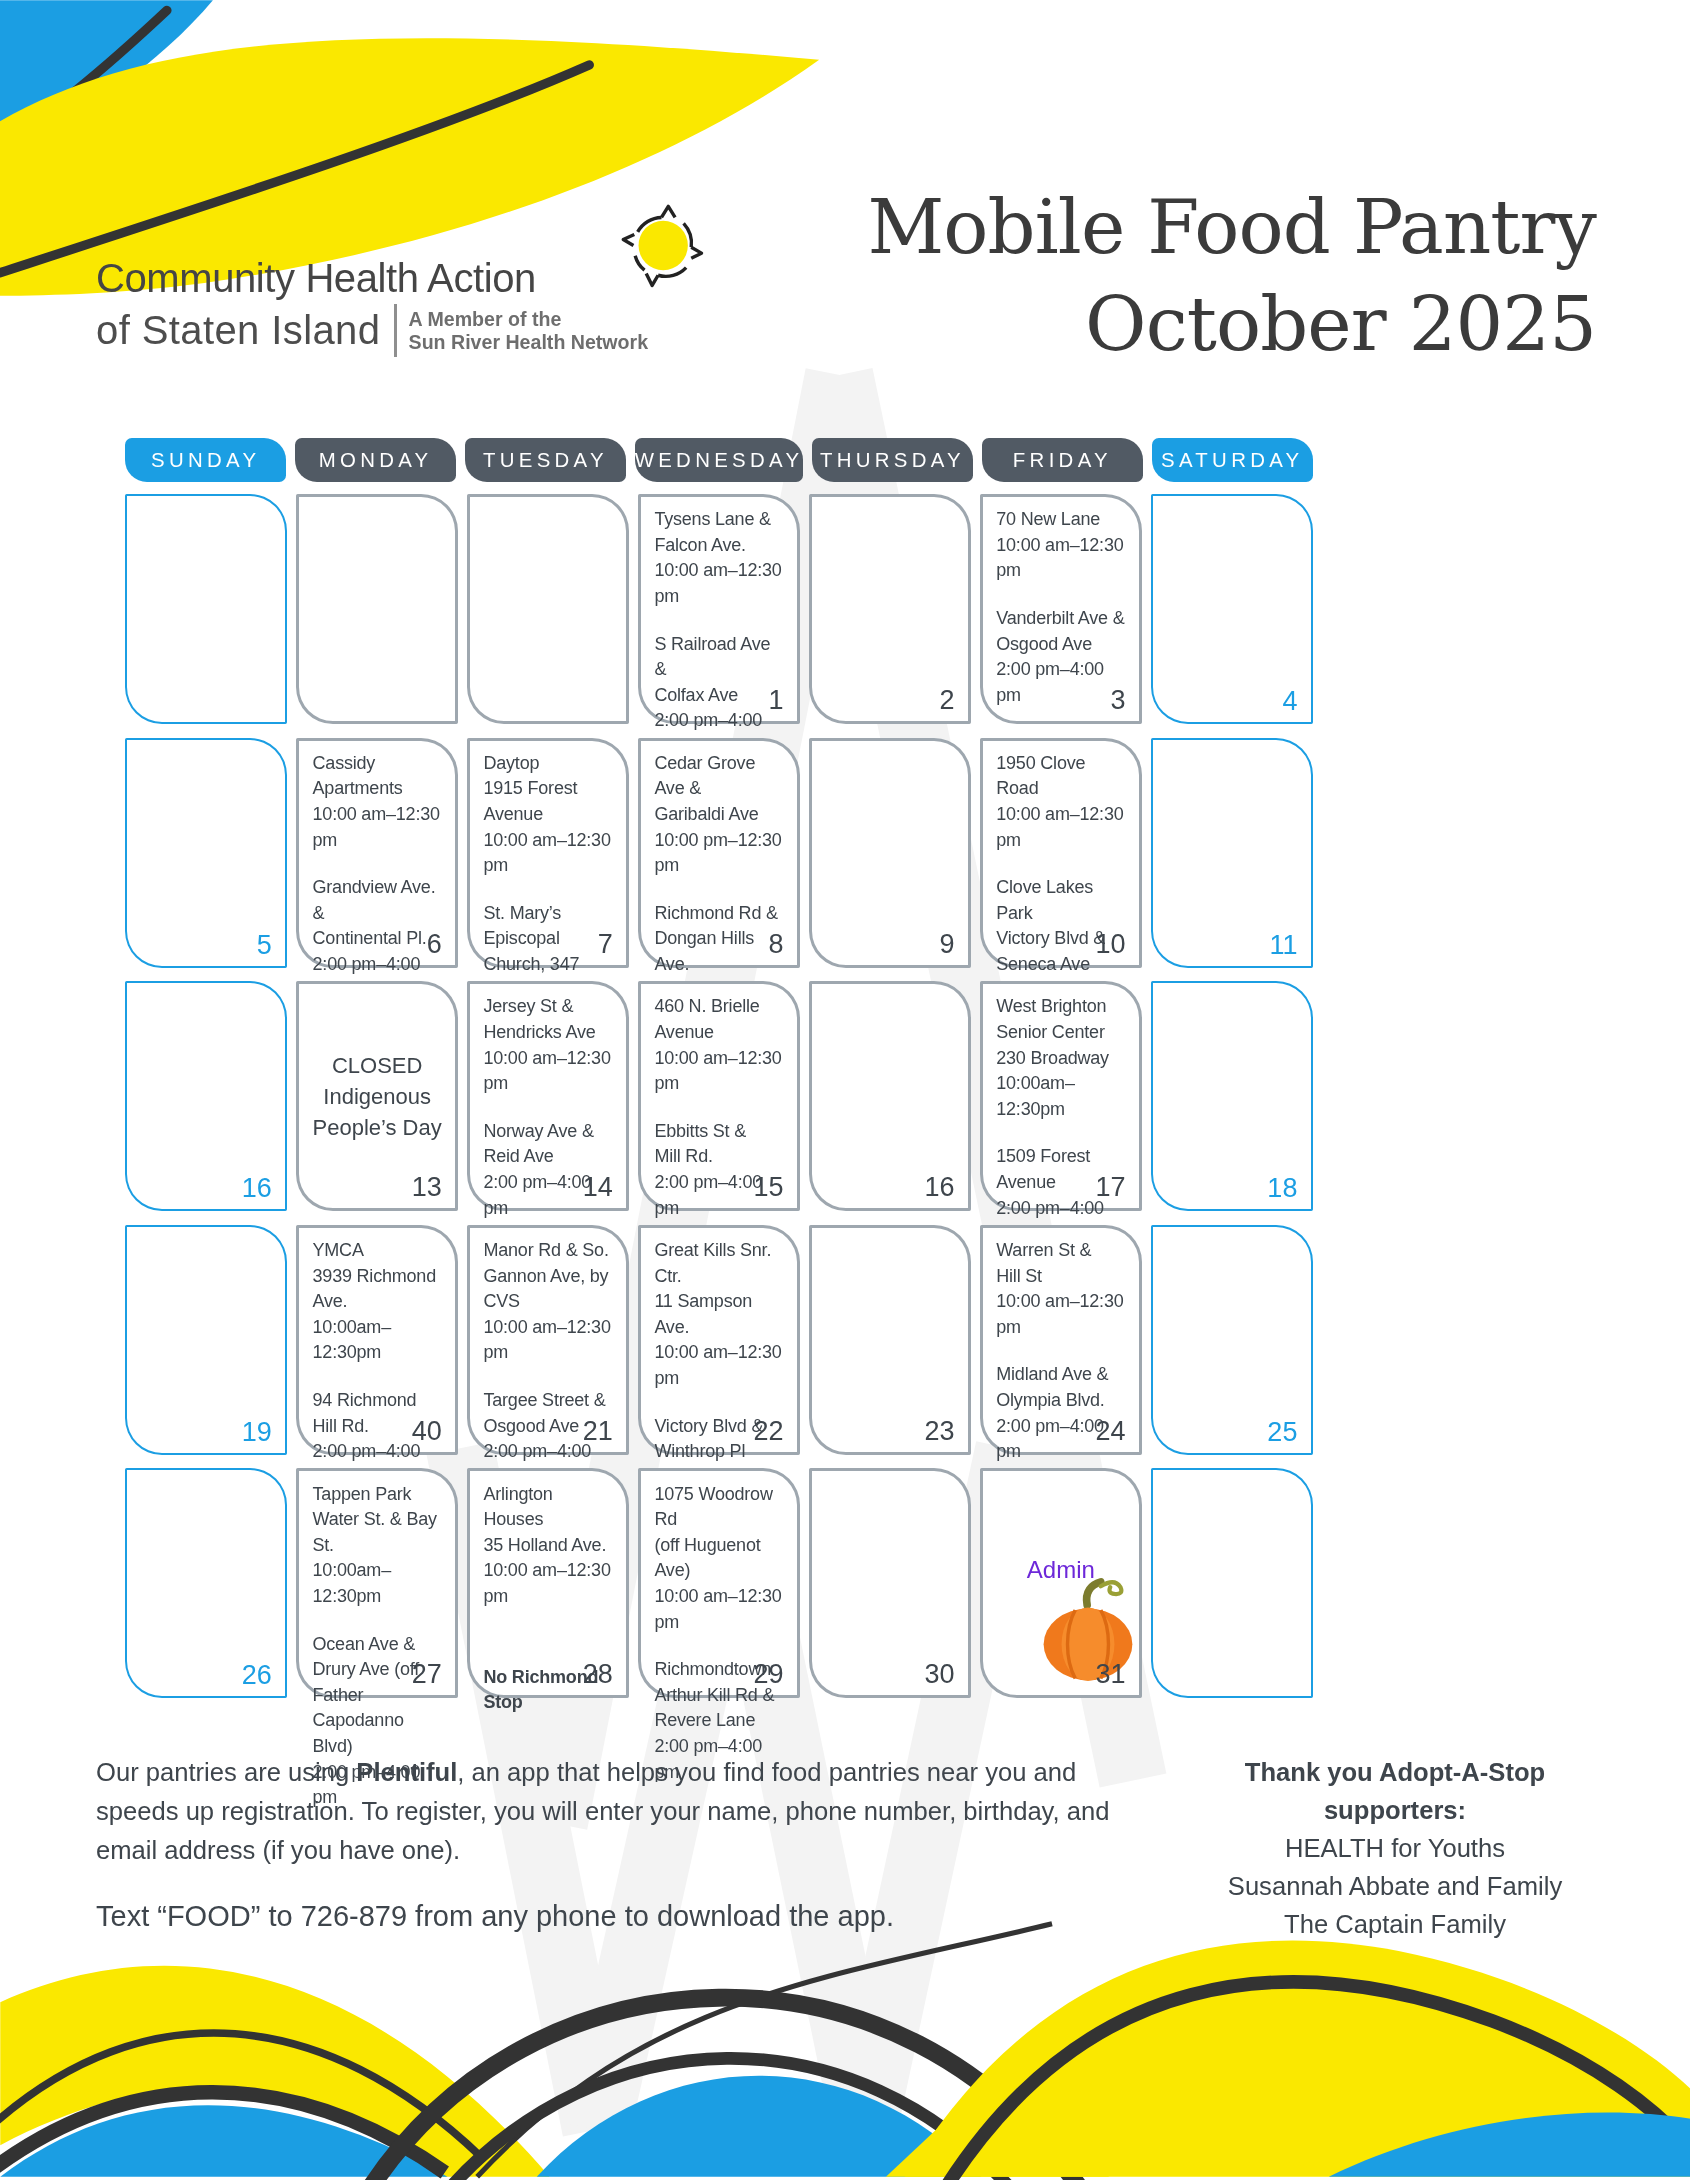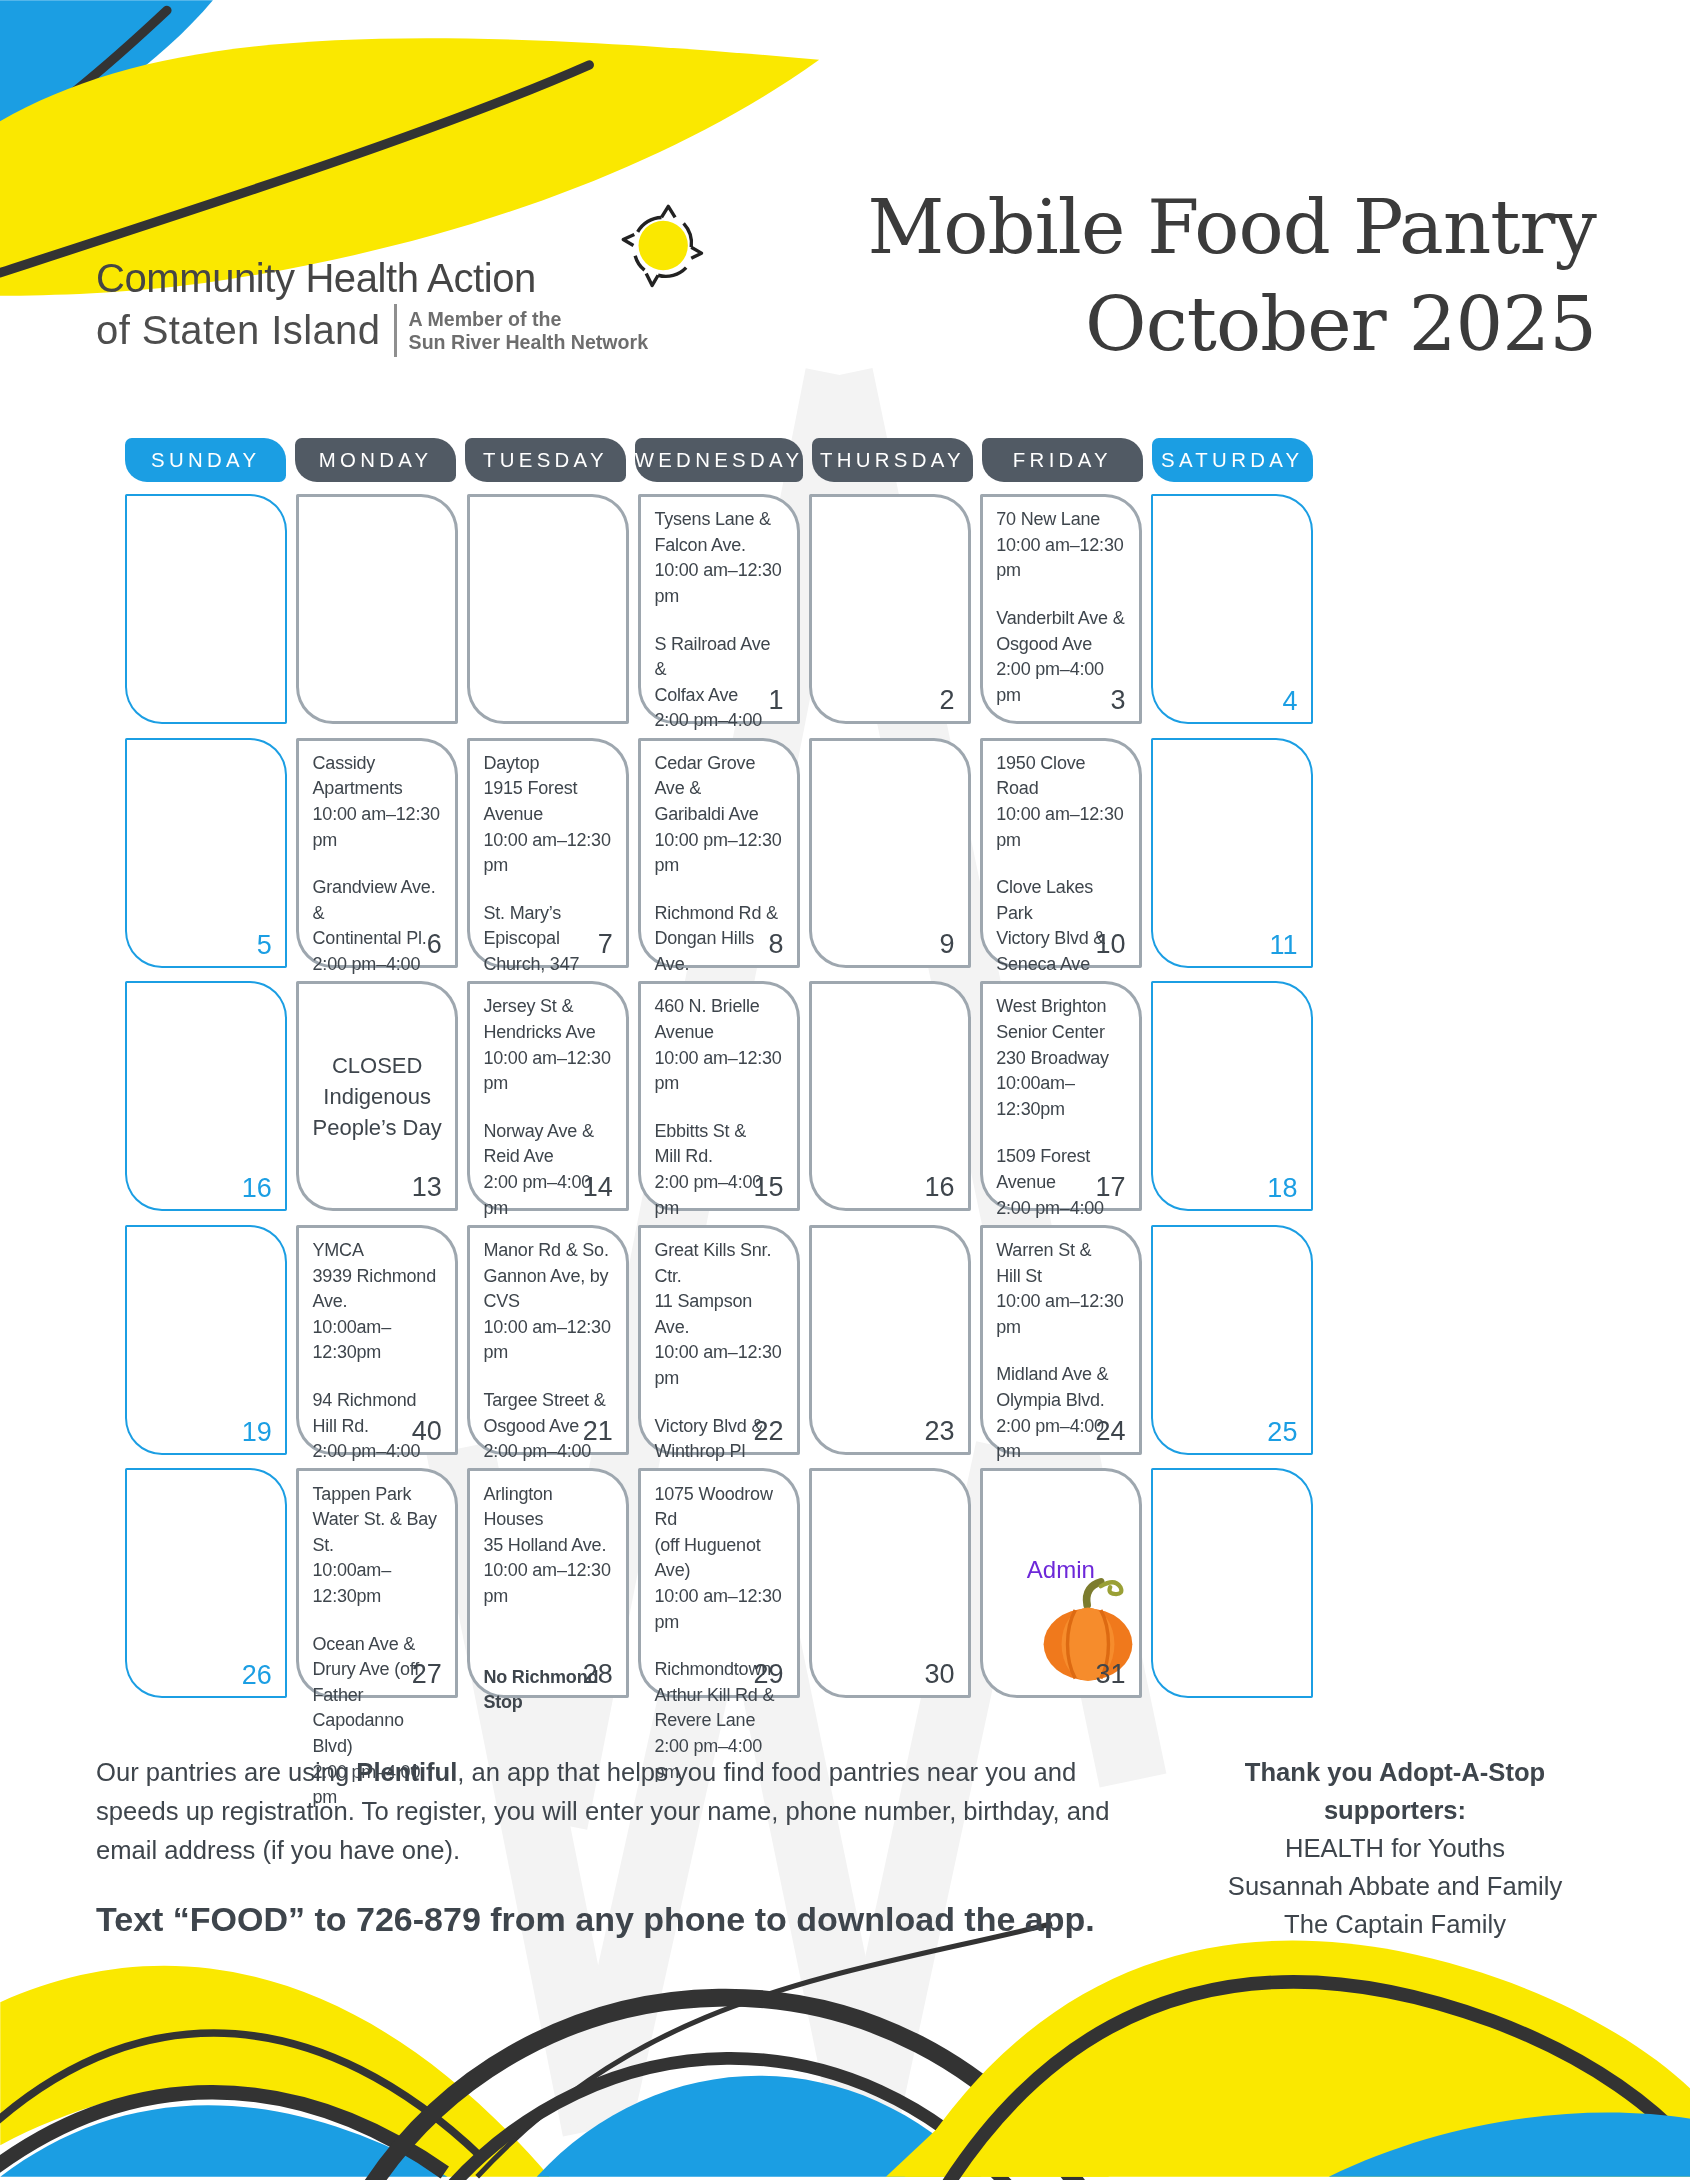--- a/index.html
+++ b/index.html
@@ -40,21 +40,21 @@
   .daynum{position:absolute;right:13.6px;bottom:5.1px;font-size:27px;color:#3E454C;}
   .weekend .daynum{color:#1B9EE3;}
   .closed{position:absolute;inset:0;display:flex;align-items:center;justify-content:center;
           text-align:center;white-space:pre-line;font-size:22px;line-height:31px;color:#3E454C;}
   .admin-label{position:absolute;top:85px;left:0;width:100%;text-align:center;font-size:24px;color:#6d28d9;}
   .pumpkin{position:absolute;left:41px;bottom:8.5px;}
 
   
   .app-para{position:absolute;left:96px;top:1753px;width:1065px;font-size:25.6px;line-height:39px;color:#3E454C;z-index:2;}
   .brand{font-weight:bold;}
-  .sms{position:absolute;left:96px;top:1900px;font-size:34px;font-weight:bold;color:#3E454C;z-index:2;}
+  .sms{position:absolute;left:96px;top:1900px;font-size:29px;font-weight:normal;color:#3E454C;z-index:2;}
   .thanks{position:absolute;left:1180px;top:1753px;width:430px;text-align:center;font-size:25.6px;line-height:38px;color:#3E454C;z-index:2;}
   .thanks-heading{font-weight:bold;}
 </style>
 </head>
 <body>
 
 <div class="page">
 
   <svg class="watermark" width="1691" height="2181" viewBox="0 0 1985 2560">
     <g stroke="#F3F3F3" fill="none" stroke-width="80">

